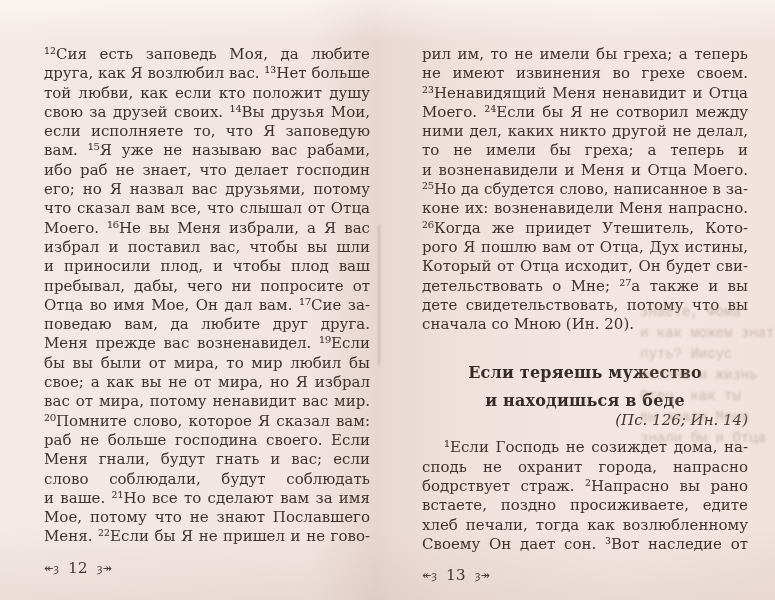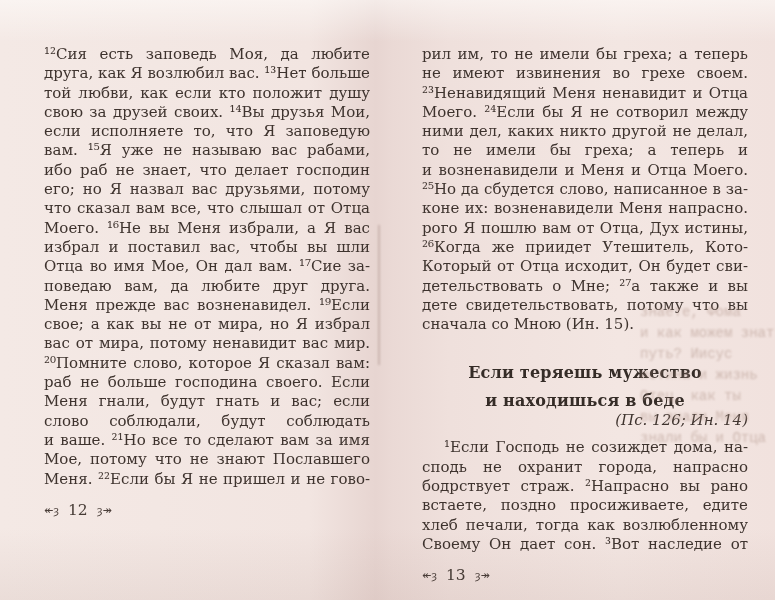--- a/index.html
+++ b/index.html
@@ -54,23 +54,26 @@
       <div class="ln">друга, как Я возлюбил вас. ¹³Нет больше</div>
       <div class="ln">той любви, как если кто положит душу</div>
       <div class="ln">свою за друзей своих. ¹⁴Вы друзья Мои,</div>
       <div class="ln">если исполняете то, что Я заповедую</div>
       <div class="ln">вам. ¹⁵Я уже не называю вас рабами,</div>
       <div class="ln">ибо раб не знает, что делает господин</div>
       <div class="ln">его; но Я назвал вас друзьями, потому</div>
       <div class="ln">что сказал вам все, что слышал от Отца</div>
       <div class="ln">Моего. ¹⁶Не вы Меня избрали, а Я вас</div>
       <div class="ln">избрал и поставил вас, чтобы вы шли</div>
+      <div class="ln">и приносили плод, и чтобы плод ваш</div>
+      <div class="ln">пребывал, дабы, чего ни попросите от</div>
       <div class="ln">Отца во имя Мое, Он дал вам. ¹⁷Сие за-</div>
       <div class="ln">поведаю вам, да любите друг друга.</div>
       <div class="ln">Меня прежде вас возненавидел. ¹⁹Если</div>
+      <div class="ln">бы вы были от мира, то мир любил бы</div>
       <div class="ln">свое; а как вы не от мира, но Я избрал</div>
       <div class="ln">вас от мира, потому ненавидит вас мир.</div>
       <div class="ln">²⁰Помните слово, которое Я сказал вам:</div>
       <div class="ln">раб не больше господина своего. Если</div>
       <div class="ln">Меня гнали, будут гнать и вас; если Мое</div>
       <div class="ln">слово соблюдали, будут соблюдать</div>
       <div class="ln">и ваше. ²¹Но все то сделают вам за имя</div>
       <div class="ln">Мое, потому что не знают Пославшего</div>
       <div class="ln">Меня. ²²Если бы Я не пришел и не гово-</div>
     </div>
@@ -83,26 +86,26 @@
     <div>
       <div class="ln">рил им, то не имели бы греха; а теперь</div>
       <div class="ln">не имеют извинения во грехе своем.</div>
       <div class="ln">²³Ненавидящий Меня ненавидит и Отца</div>
       <div class="ln">Моего. ²⁴Если бы Я не сотворил между</div>
       <div class="ln">ними дел, каких никто другой не делал,</div>
       <div class="ln">то не имели бы греха; а теперь и видели,</div>
       <div class="ln">и возненавидели и Меня и Отца Моего.</div>
       <div class="ln">²⁵Но да сбудется слово, написанное в за-</div>
       <div class="ln">коне их: возненавидели Меня напрасно.</div>
+      <div class="ln">²⁶Когда же приидет Утешитель, Кото-</div>
       <div class="ln">рого Я пошлю вам от Отца, Дух истины,</div>
-      <div class="ln">²⁶Когда же приидет Утешитель, Кото-</div>
       <div class="ln">Который от Отца исходит, Он будет сви-</div>
       <div class="ln">детельствовать о Мне; ²⁷а также и вы бу-</div>
       <div class="ln">дете свидетельствовать, потому что вы</div>
-      <div class="ln last">сначала со Мною (Ин. 15).</div>
+      <div class="ln last">сначала со Мною (Ин. 20).</div>
     </div>
 
     <div class="heading">
       <div class="hline">Если теряешь мужество</div>
       <div class="hline">и находишься в беде</div>
       <div class="href">(Пс. 126; Ин. 14)</div>
     </div>
 
     <div class="body2">
       <div class="ln ind">¹Если Господь не созиждет дома, на-</div>

